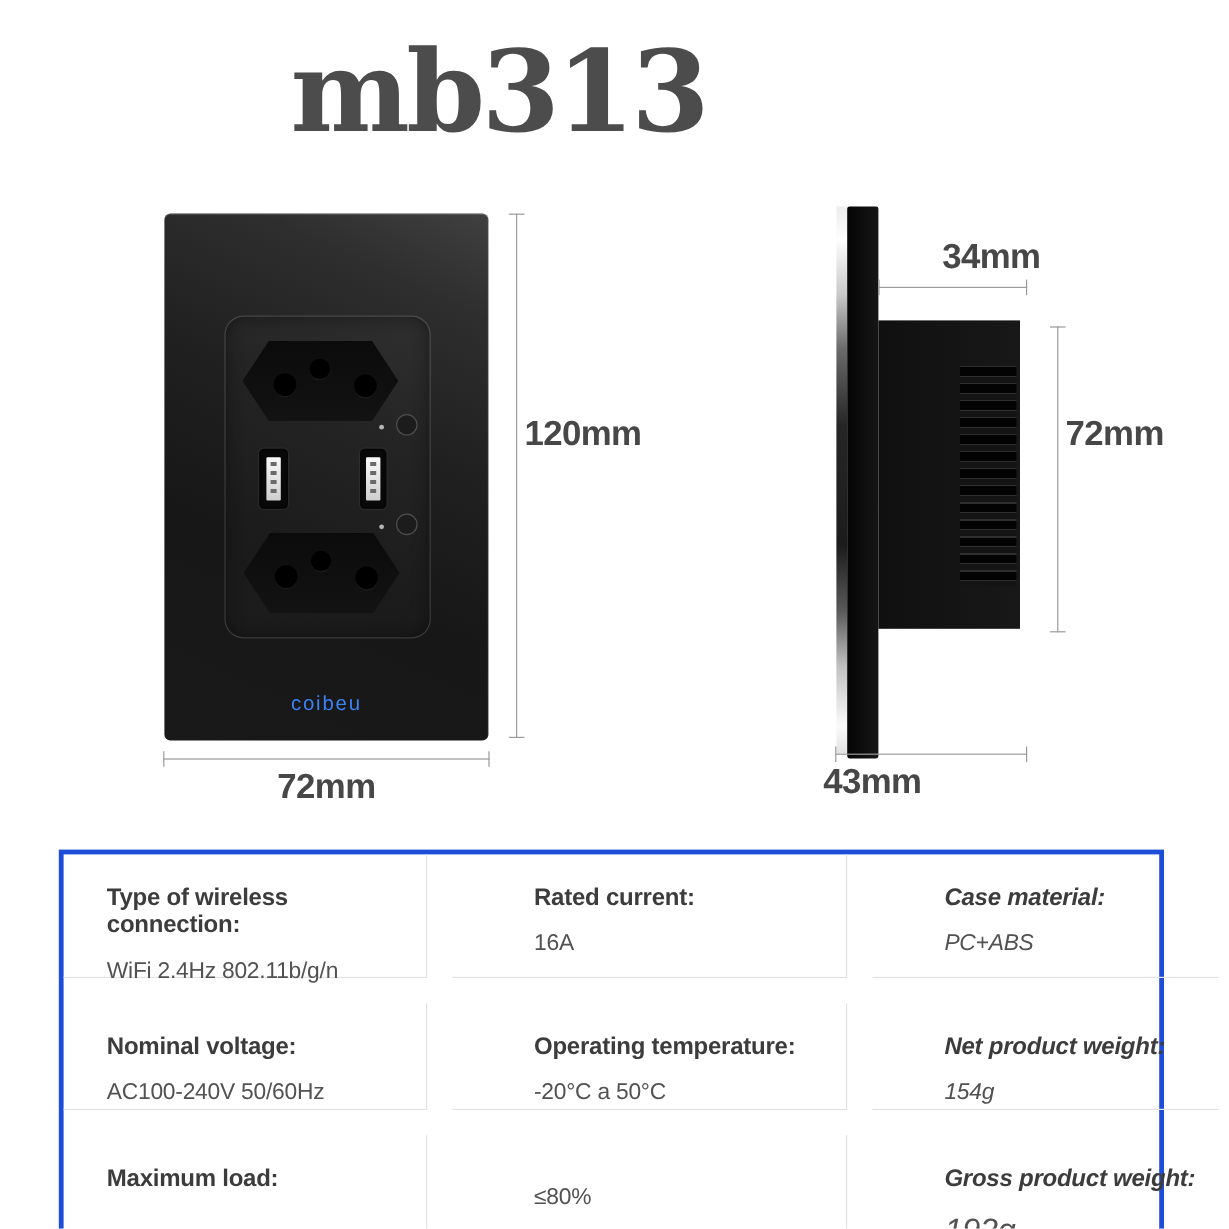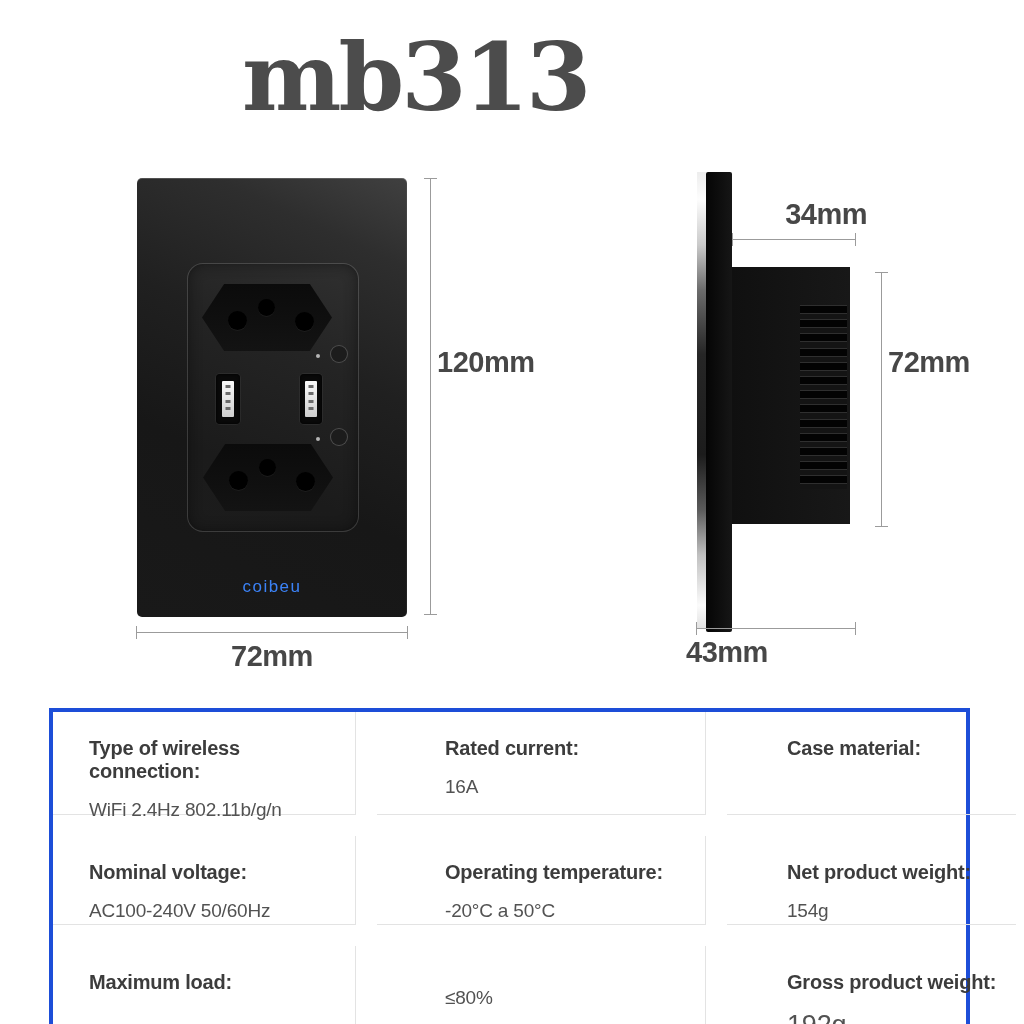--- a/index.html
+++ b/index.html
@@ -75,21 +75,21 @@
   .dim-43{left:696px;top:628px;width:160px;}
 
   
   .spec-table{position:absolute;left:49px;top:708px;width:921px;
               display:grid;grid-template-columns:303px 329px 289px;grid-template-rows:103px 89px 97px;
               border:4px solid #1d4ed8;box-sizing:border-box;gap:21px;}
   .spec-cell{border-right:1px solid #e3e3e3;border-bottom:1px solid #e3e3e3;
              box-sizing:border-box;padding-top:25px;}
   .spec-cell:nth-child(3n){border-right:none;}
   .spec-cell:nth-child(n+7){border-bottom:none;}
-  .spec-cell.c1{padding-left:36px;} .spec-cell.c2{padding-left:68px;} .spec-cell.c3{padding-left:60px;}
+  .spec-cell.c1{padding-left:36px;} .spec-cell.c2{padding-left:68px;} .spec-cell.c3{padding-left:60px;font-style:italic;}
   .spec-label{display:block;font-weight:bold;font-size:20px;color:#3c3c3c;letter-spacing:-0.2px;}
   .spec-value{display:block;margin-top:16px;font-size:19px;color:#525252;letter-spacing:-0.2px;}
   .spec-value.big{font-size:27px;}
 </style>
 </head>
 <body>
 
 <div class="stage">
 
   <div class="model-name">mb313</div>
@@ -147,20 +147,21 @@
     <div class="spec-cell c1">
       <span class="spec-label">Type of wireless connection:</span>
       <span class="spec-value">WiFi 2.4Hz 802.11b/g/n</span>
     </div>
     <div class="spec-cell c2">
       <span class="spec-label">Rated current:</span>
       <span class="spec-value">16A</span>
     </div>
     <div class="spec-cell c3">
       <span class="spec-label">Case material:</span>
+      <span class="spec-value">PC+ABS</span>
     </div>
     <div class="spec-cell c1">
       <span class="spec-label">Nominal voltage:</span>
       <span class="spec-value">AC100-240V 50/60Hz</span>
     </div>
     <div class="spec-cell c2">
       <span class="spec-label">Operating temperature:</span>
       <span class="spec-value">-20°C a 50°C</span>
     </div>
     <div class="spec-cell c3">

